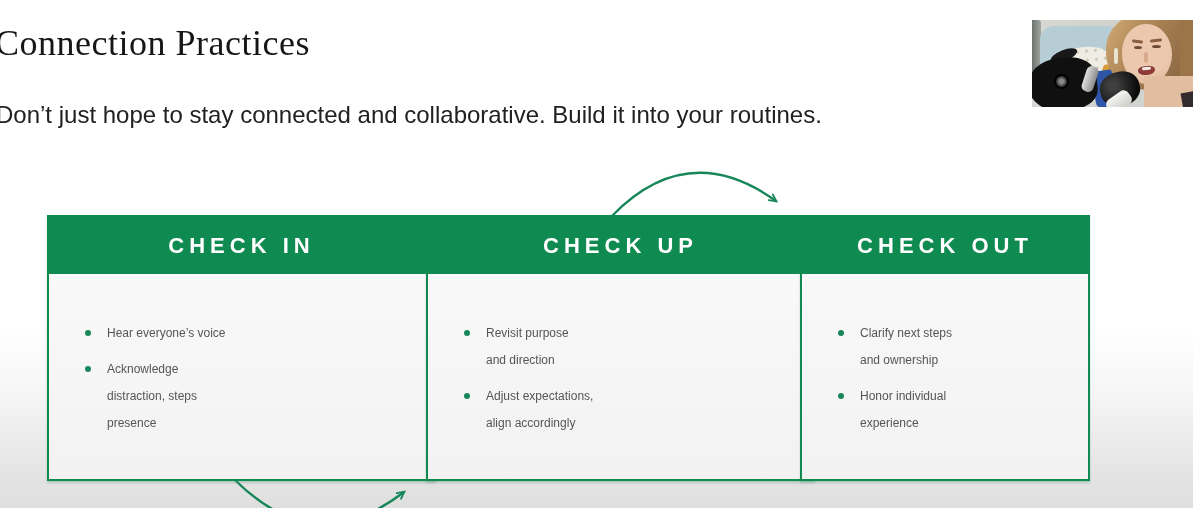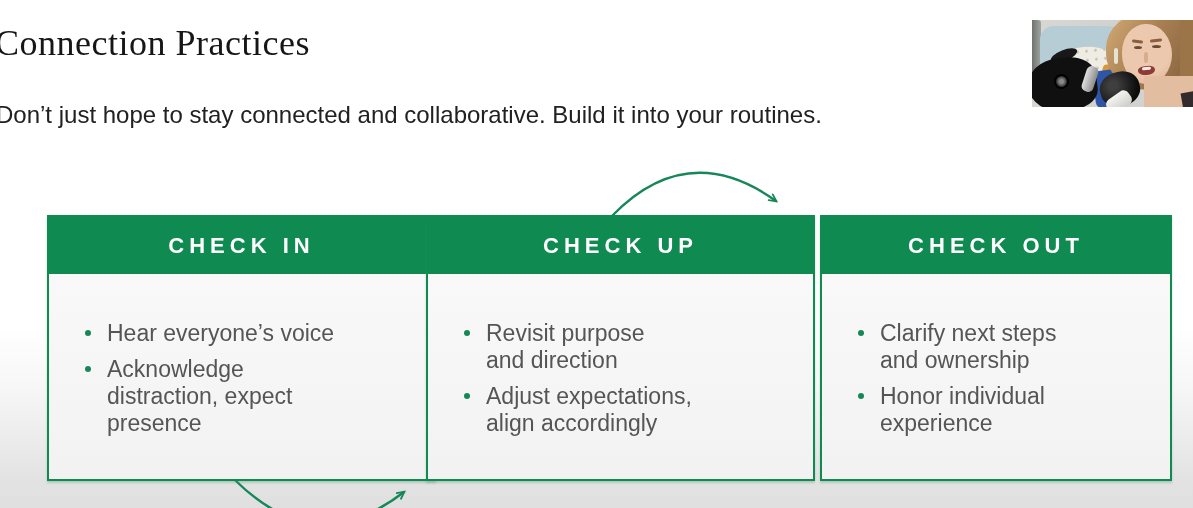--- a/index.html
+++ b/index.html
@@ -21,34 +21,34 @@
     font-size:24px; color:#212121; white-space:nowrap;
   }
   .card {
     position:absolute; top:195px; height:266px; width:389px;
     border:2px solid #0f8a50;
     background:linear-gradient(180deg,#fbfbfb,#f2f2f2);
     box-shadow:0 2px 2px rgba(90,150,125,.35);
   }
   .card.c1 { left:47px; }
   .card.c2 { left:426px; }
-  .card.c3 { left:820px; width:352px; }
+  .card.c3 { left:800px; width:290px; }
   .card-header {
     height:57px; background:#0f8a50; color:#ffffff;
     display:flex; align-items:center; justify-content:center;
     font-size:22px; font-weight:bold; letter-spacing:5px; white-space:nowrap;
   }
   .card-body { list-style:none; padding:46px 14px 0 36px; }
   .card-body li { position:relative; padding-left:22px; margin-bottom:9px; }
   .dot {
     position:absolute; left:0; top:10px; width:6px; height:6px;
     border-radius:50%; background:#17875a;
   }
   .btxt {
-    font-size:23px; line-height:27px; color:#555555; white-space:pre-line; display:block;
+    font-size:12px; line-height:27px; color:#555555; white-space:pre-line; display:block;
   }
   .arrows { position:absolute; left:0; top:0; width:1193px; height:508px; pointer-events:none; }
 
   
   .webcam {
     position:absolute; left:1032px; top:0; width:161px; height:87px;
     overflow:hidden;
     background:linear-gradient(100deg,#d8d7d3 0%,#cfd1cd 55%,#d3d8d4 100%);
   }
   .webcam div { position:absolute; }
@@ -104,21 +104,21 @@
   <div class="card c1">
     <div class="card-header">CHECK IN</div>
     <ul class="card-body">
       <li>
         <span class="dot"></span>
         <span class="btxt">Hear everyone’s voice</span>
       </li>
       <li>
         <span class="dot"></span>
         <span class="btxt">Acknowledge
-distraction, expect
+distraction, steps
 presence</span>
       </li>
     </ul>
   </div>
 
   <div class="card c2">
     <div class="card-header">CHECK UP</div>
     <ul class="card-body">
       <li>
         <span class="dot"></span>

